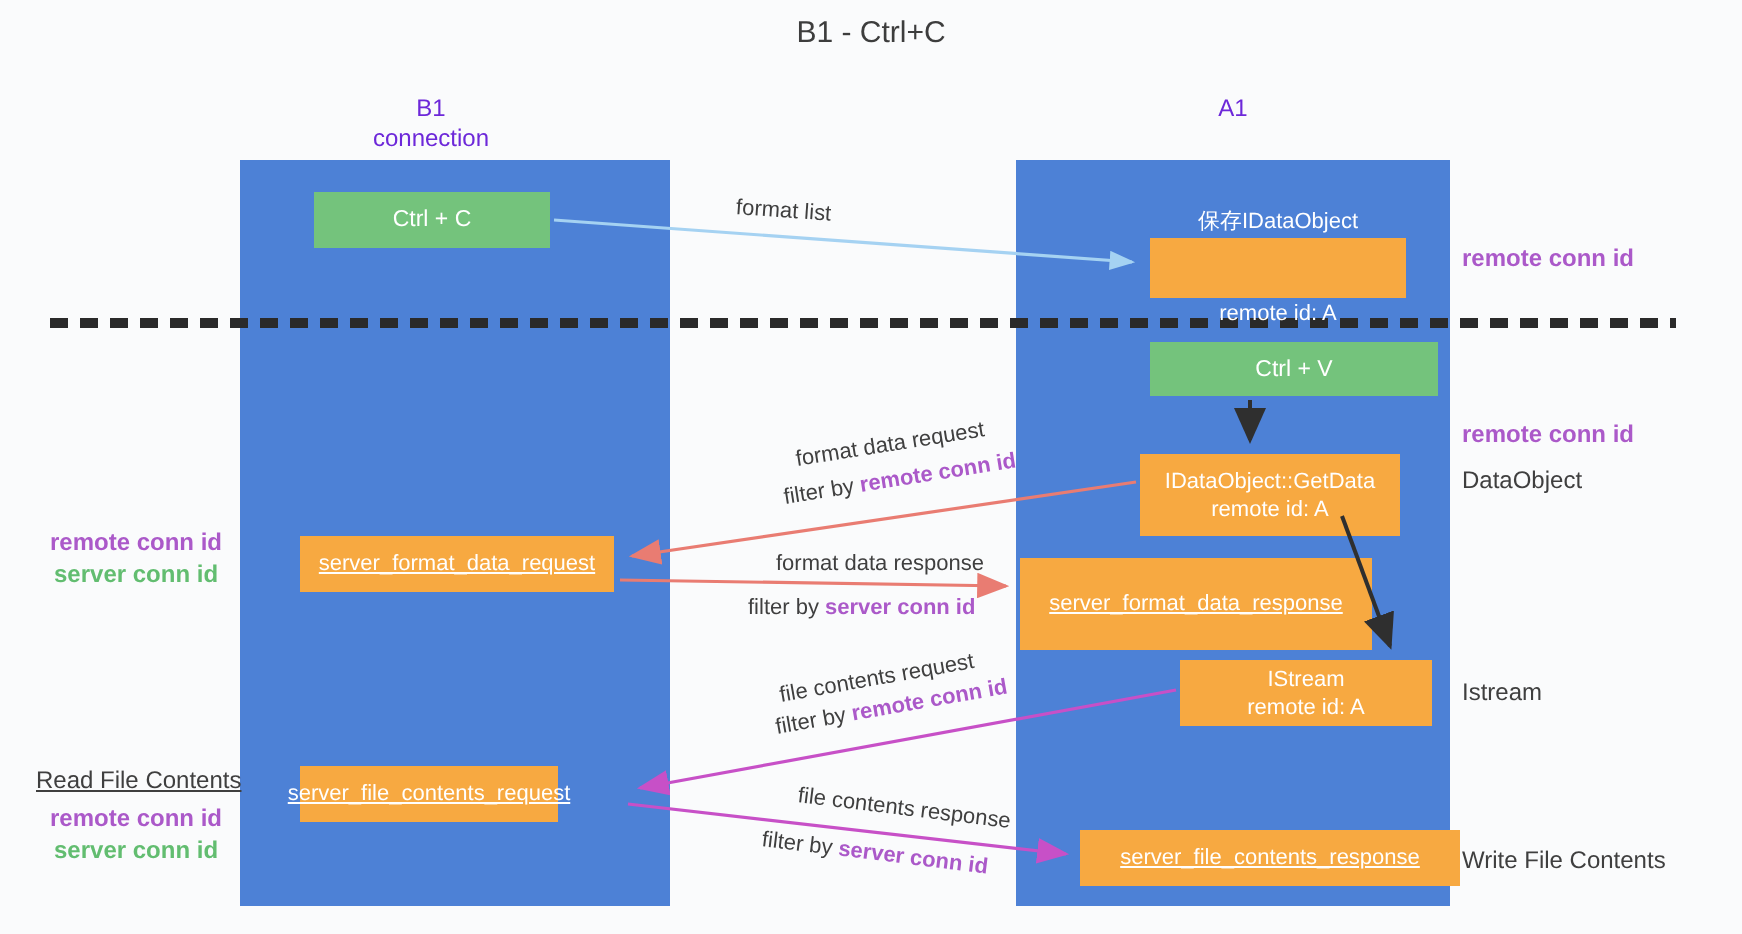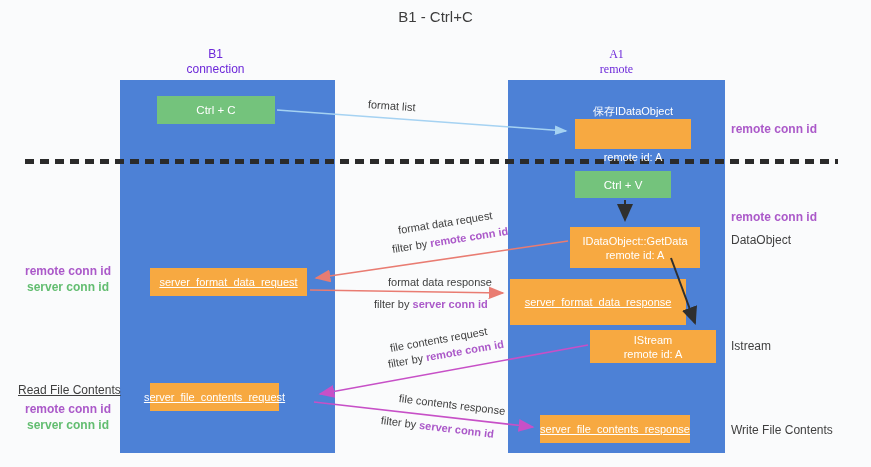--- a/index.html
+++ b/index.html
@@ -44,40 +44,39 @@
 <body>
 
 <div class="abs title">
   <div>B1 - Ctrl+C</div>
 </div>
 
 <div class="abs col-header" style="left:108px;width:215px;">
   <div>B1</div>
   <div>connection</div>
 </div>
-<div class="abs col-header" style="left:508px;width:217px;font-family:Liberation Serif, serif;">
+<div class="abs col-header" style="left:508px;width:217px;">
   <div>A1</div>
-  <div>remote</div>
 </div>
 
 <div class="abs column" style="left:120px;width:215px;"></div>
 <div class="abs column" style="left:508px;width:217px;"></div>
 
 <div class="abs dashed-line"></div>
 
 <div class="abs box green" style="left:157px;top:96px;width:118px;height:28px;">
   <div>Ctrl + C</div>
 </div>
 
-<div class="abs box orange" style="left:575px;top:119px;width:116px;height:30px;gap:32px;">
+<div class="abs box orange" style="left:575px;top:119px;width:128px;height:30px;gap:32px;">
   <div>保存IDataObject</div>
   <div>remote id: A</div>
 </div>
 
-<div class="abs box green" style="left:575px;top:171px;width:96px;height:27px;">
+<div class="abs box green" style="left:575px;top:171px;width:144px;height:27px;">
   <div>Ctrl + V</div>
 </div>
 
 <div class="abs box orange" style="left:570px;top:227px;width:130px;height:41px;">
   <div>IDataObject::GetData</div>
   <div>remote id: A</div>
 </div>
 
 <div class="abs box orange one" style="left:150px;top:268px;width:157px;height:28px;">
   <div>server_format_data_request</div>
@@ -89,21 +88,21 @@
 
 <div class="abs box orange" style="left:590px;top:330px;width:126px;height:33px;">
   <div>IStream</div>
   <div>remote id: A</div>
 </div>
 
 <div class="abs box orange one" style="left:150px;top:383px;width:129px;height:28px;">
   <div>server_file_contents_request</div>
 </div>
 
-<div class="abs box orange one" style="left:540px;top:415px;width:150px;height:28px;">
+<div class="abs box orange one" style="left:540px;top:415px;width:190px;height:28px;">
   <div>server_file_contents_response</div>
 </div>
 
 <div class="abs side-label purple" style="left:731px;top:122px;">remote conn id</div>
 <div class="abs side-label purple" style="left:731px;top:210px;">remote conn id</div>
 <div class="abs side-label" style="left:731px;top:233px;">DataObject</div>
 <div class="abs side-label" style="left:731px;top:339px;">Istream</div>
 <div class="abs side-label" style="left:731px;top:423px;">Write File Contents</div>
 
 <div class="abs side-label purple" style="left:25px;top:264px;">remote conn id</div>

